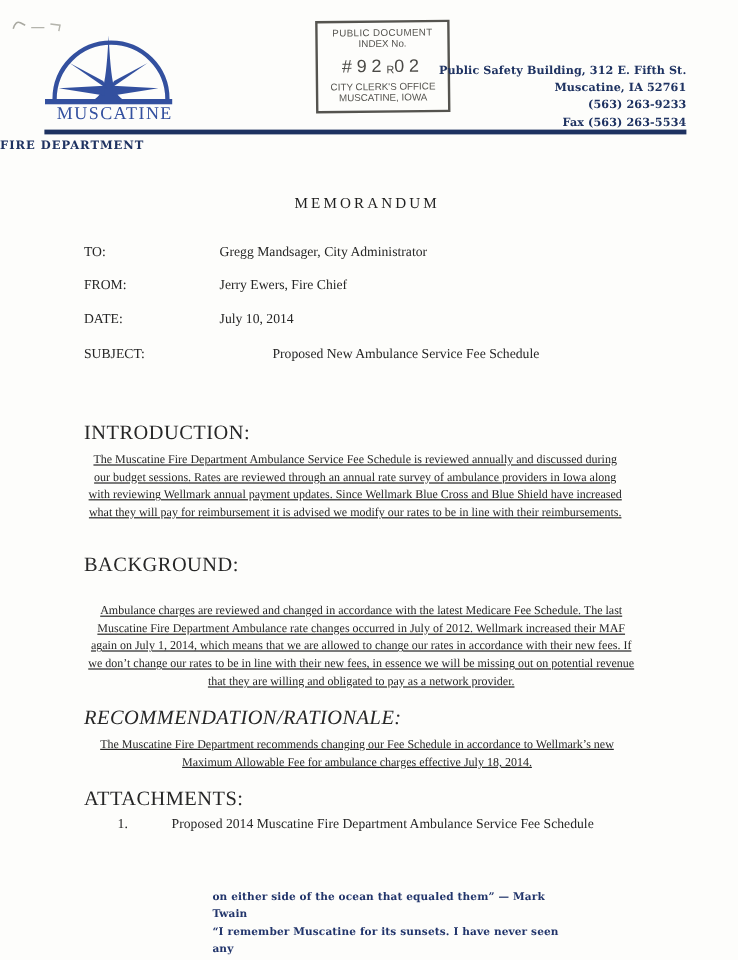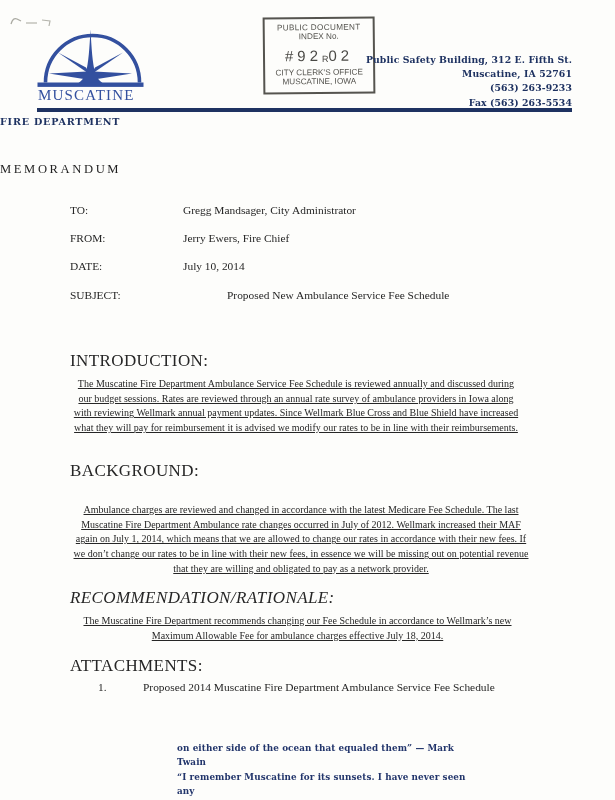--- a/index.html
+++ b/index.html
@@ -7,21 +7,21 @@
     position:relative; width:615px; height:800px; margin:0 auto;
     background:#fdfdfb; overflow:hidden;
     font-family:"Liberation Serif", serif; color:#262626;
   }
   
   .scribble { position:absolute; left:6px; top:12px; }
   .logo-svg { position:absolute; left:34px; top:26px; }
   .logo-text {
     position:absolute; left:38px; top:87px; width:106px;
     font-family:"Liberation Serif", serif; font-size:15px; letter-spacing:1.2px;
-    color:#33509f; text-align:left; white-space:nowrap;
+    color:#33509f; text-align:right; white-space:nowrap;
   }
   .stamp {
     position:absolute; left:263px; top:17px; width:112px; height:77px;
     border:2px solid #55544f; transform:rotate(-0.6deg);
     box-sizing:border-box; text-align:center; color:#55544f;
     font-family:"Liberation Sans", sans-serif; padding-top:4px;
   }
   .stamp-line1 { font-size:8.2px; letter-spacing:0.3px; }
   .stamp-line2 { font-size:8.2px; }
   .stamp-number { margin-top:6px; margin-bottom:4px; font-size:15px; letter-spacing:4px; color:#4a4945; white-space:nowrap; }
@@ -34,21 +34,21 @@
     font-size:9.3px; line-height:14.2px; color:#1e3261; letter-spacing:0.1px;
   }
   .rule { position:absolute; left:37px; top:108px; width:535px; height:3.5px; background:#1e3261; }
   .fire-dept {
     position:absolute; left:0; top:116px; width:615px; 
     font-family:"DejaVu Serif", serif; font-weight:bold; font-size:9.6px;
     letter-spacing:0.8px; color:#1e3261;
   }
   
   .memo-title {
-    position:absolute; left:0; top:162px; width:612px; text-align:left;
+    position:absolute; left:0; top:162px; width:612px; text-align:center;
     font-size:12.6px; letter-spacing:2.6px; color:#1f1f1f;
   }
   .memo-row { position:absolute; left:70px; display:flex; font-size:11.4px; }
   .memo-label { width:113px; flex:none; }
   .row-to { top:204px; } .row-from { top:232px; } .row-date { top:260px; } .row-subject { top:289px;gap:44px; }
   .sec-heading { position:absolute; left:70px; font-size:17px; letter-spacing:0.4px; }
   .h-intro { top:351px; } .h-background { top:461px; } .h-recommendation { top:588px;font-style:italic; } .h-attachments { top:656px; }
   .para { position:absolute; left:70px; font-size:10px; line-height:14.7px; text-align:center;text-decoration:underline; }
   .p-intro { top:377px; width:452px; }
   .p-background { top:487px; width:462px;margin-top:16px; }

